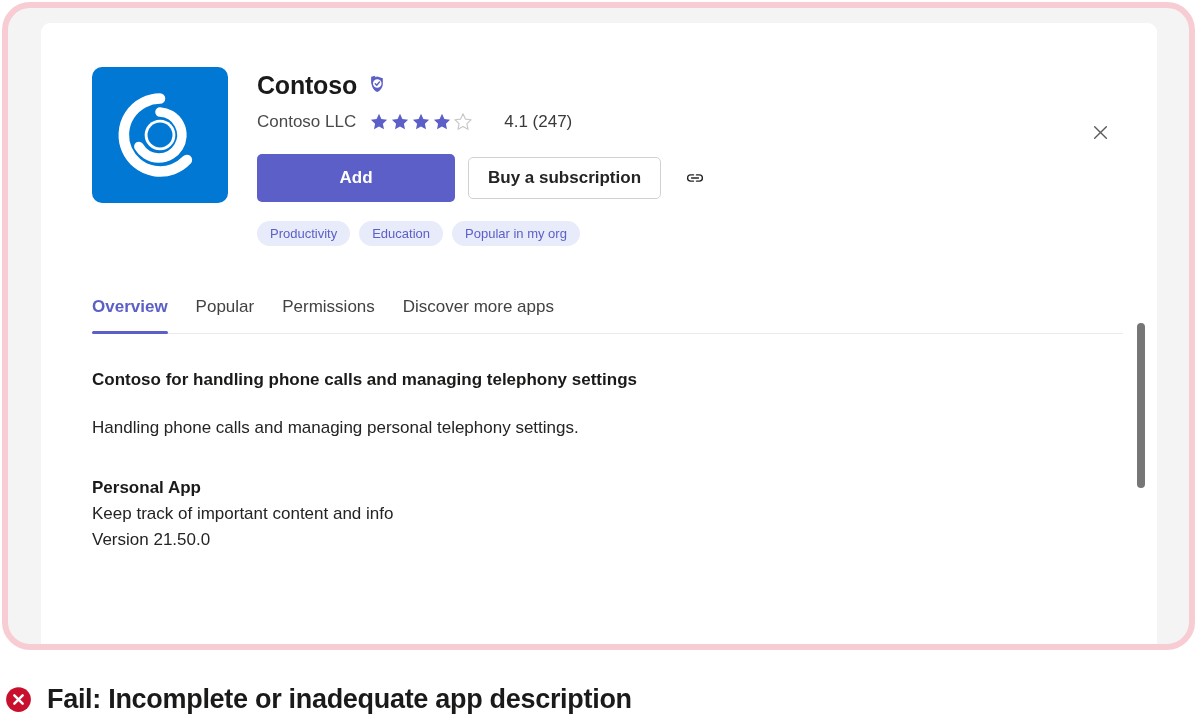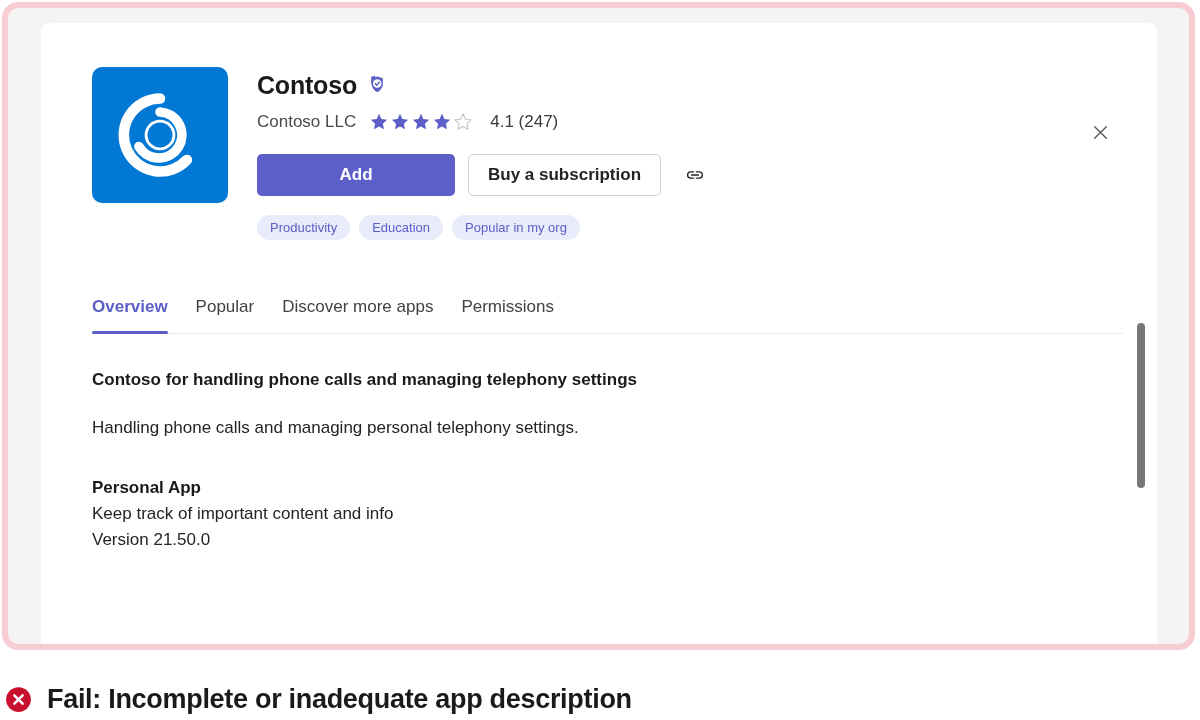--- a/index.html
+++ b/index.html
@@ -13,21 +13,21 @@
   }
 
   
   #screenshot-frame {
     position: absolute;
     left: 2px;
     top: 2px;
     width: 1193px;
     height: 648px;
     border: 6px solid #f8ccd3;
-    border-radius: 16px;
+    border-radius: 28px;
     background: #f4f4f4;
     overflow: hidden;
   }
 
   
   #app-card {
     position: absolute;
     left: 33px;
     top: 15px;
     width: 1116px;
@@ -86,34 +86,34 @@
     color: #4a4a48;
   }
   #rating-stars {
     display: flex;
     gap: 1px;
     align-items: center;
   }
   #rating-value {
     font-size: 17px;
     color: #3b3a39;
-    margin-left: 4px;
+    margin-left: 18px;
     text-align: right;
   }
 
   
   #action-row {
     display: flex;
     align-items: center;
     gap: 13px;
     margin-top: 21px;
   }
   #add-button {
     width: 198px;
-    height: 42px;
+    height: 48px;
     background: #5b5fc7;
     color: #ffffff;
     border: none;
     border-radius: 5px;
     font-family: "Liberation Sans", sans-serif;
     font-size: 17px;
     font-weight: bold;
     cursor: pointer;
   }
   #buy-subscription-button {
@@ -364,22 +364,22 @@
         <g stroke="#5a5a5a" stroke-width="1.3" stroke-linecap="round">
           <path d="M2.5 2.5 L13.5 13.5"></path>
           <path d="M13.5 2.5 L2.5 13.5"></path>
         </g>
       </svg>
     </button>
 
     <div id="tab-bar">
       <button class="tab active">Overview</button>
       <button class="tab">Popular</button>
+      <button class="tab">Permissions</button>
       <button class="tab">Discover more apps</button>
-      <button class="tab">Permissions</button>
     </div>
 
     <div id="overview-content">
       <div id="overview-heading">Contoso for handling phone calls and managing telephony settings</div>
       <div id="overview-description">Handling phone calls and managing personal telephony settings.</div>
       <div id="personal-app-heading">Personal App</div>
       <div class="detail-line">Keep track of important content and info</div>
       <div class="detail-line">Version 21.50.0</div>
     </div>
 

